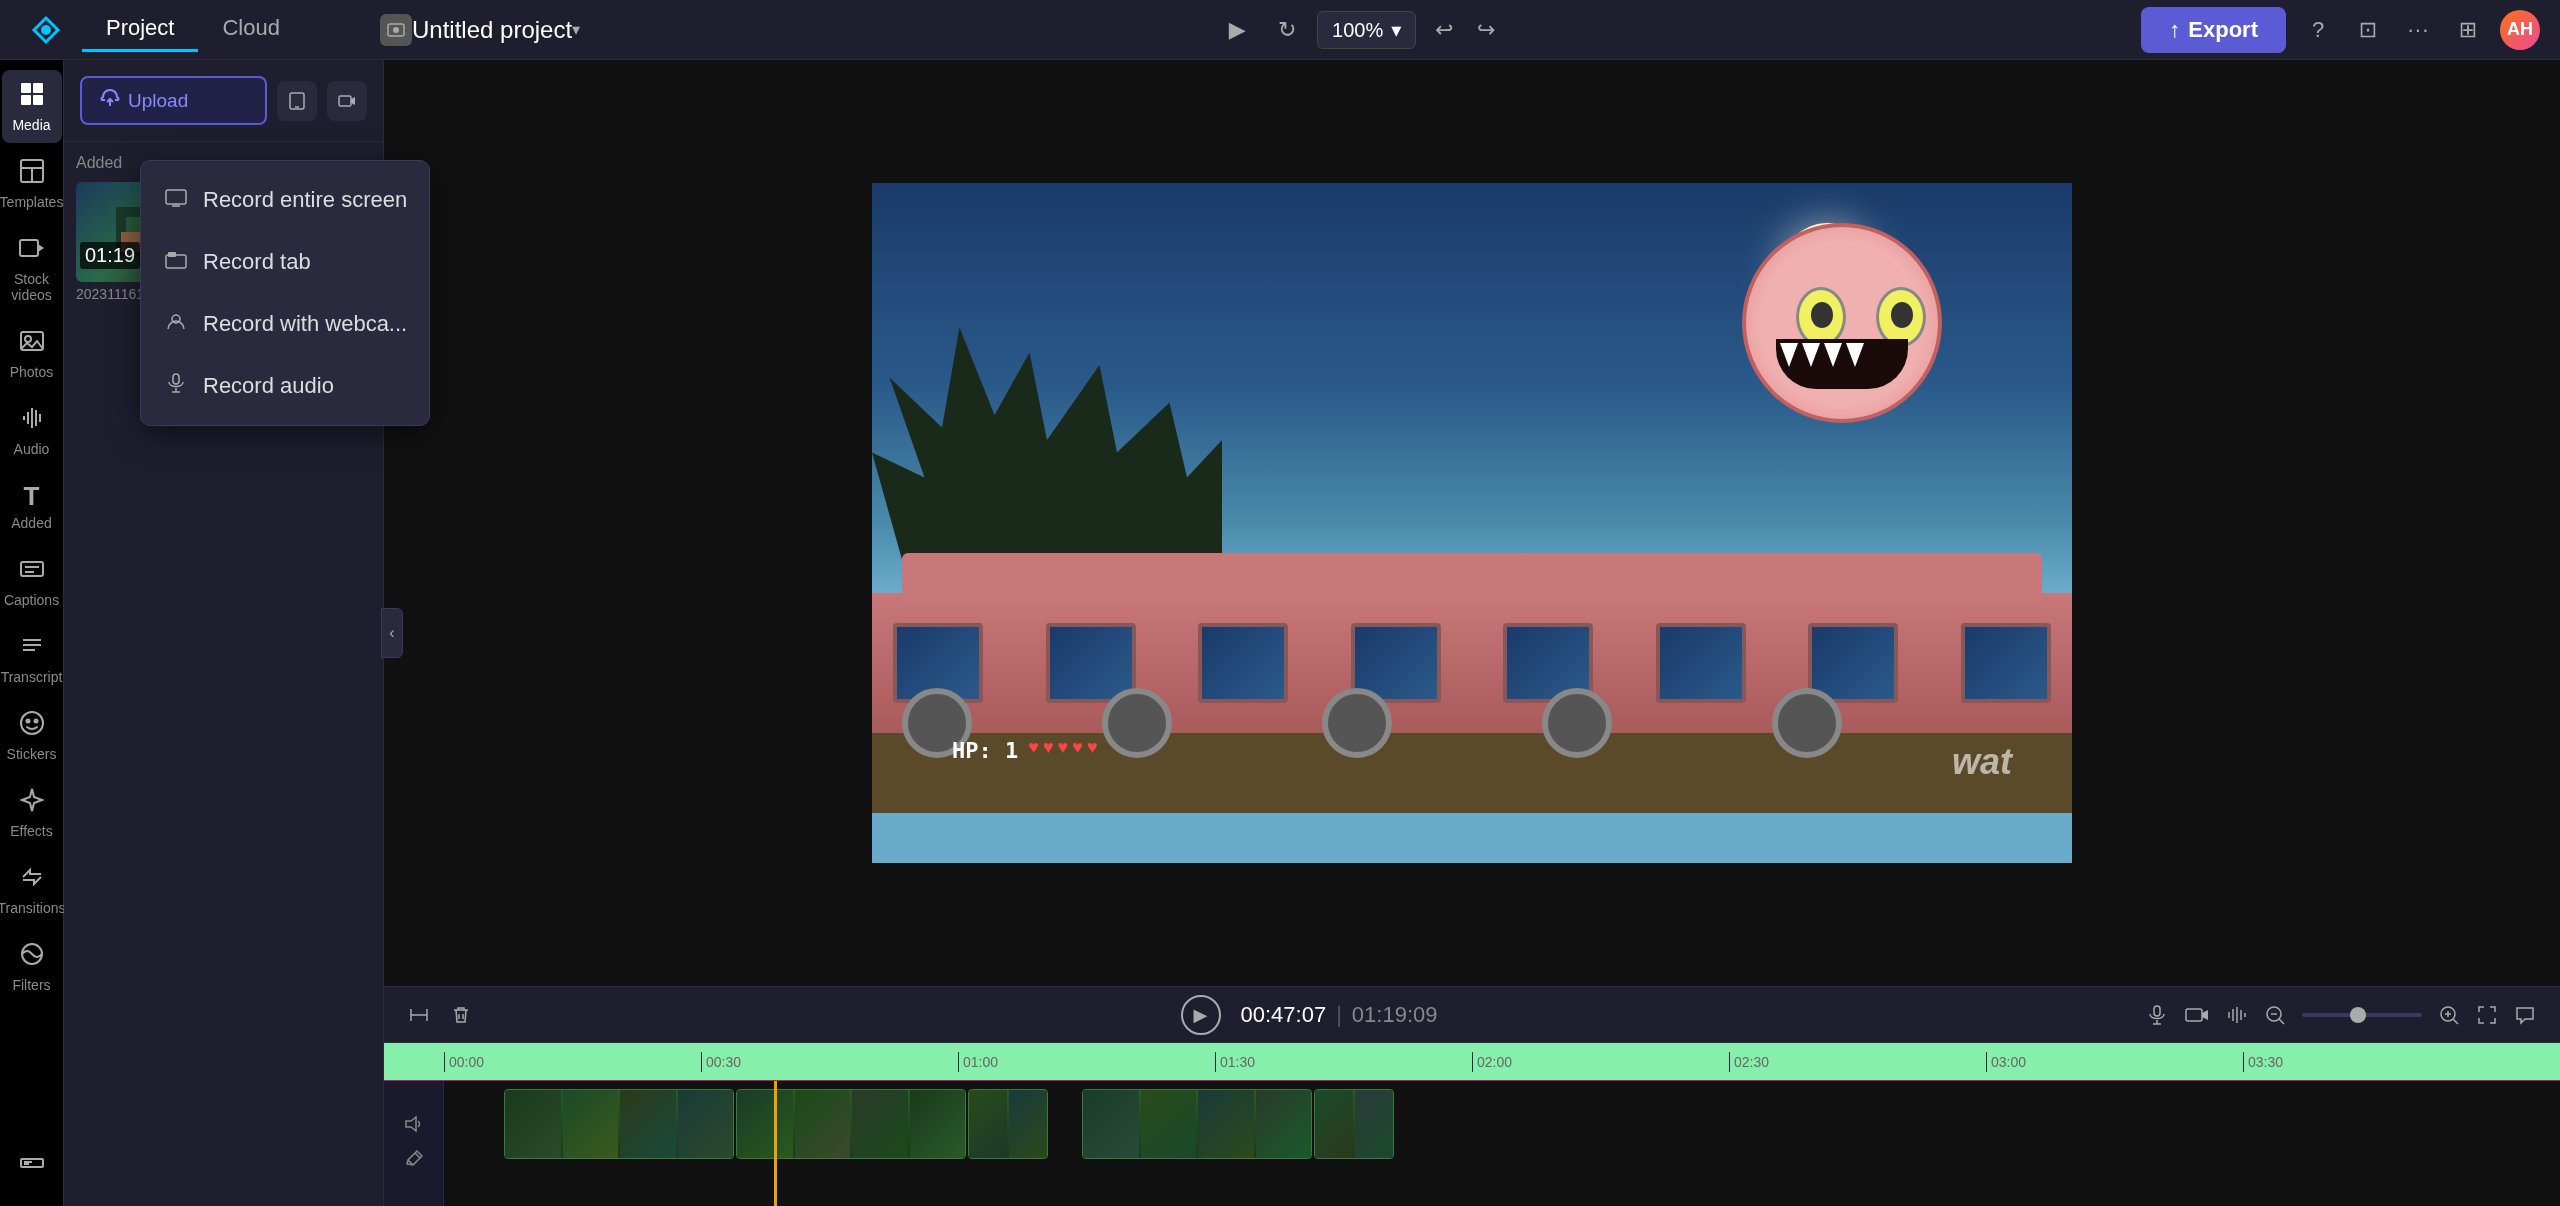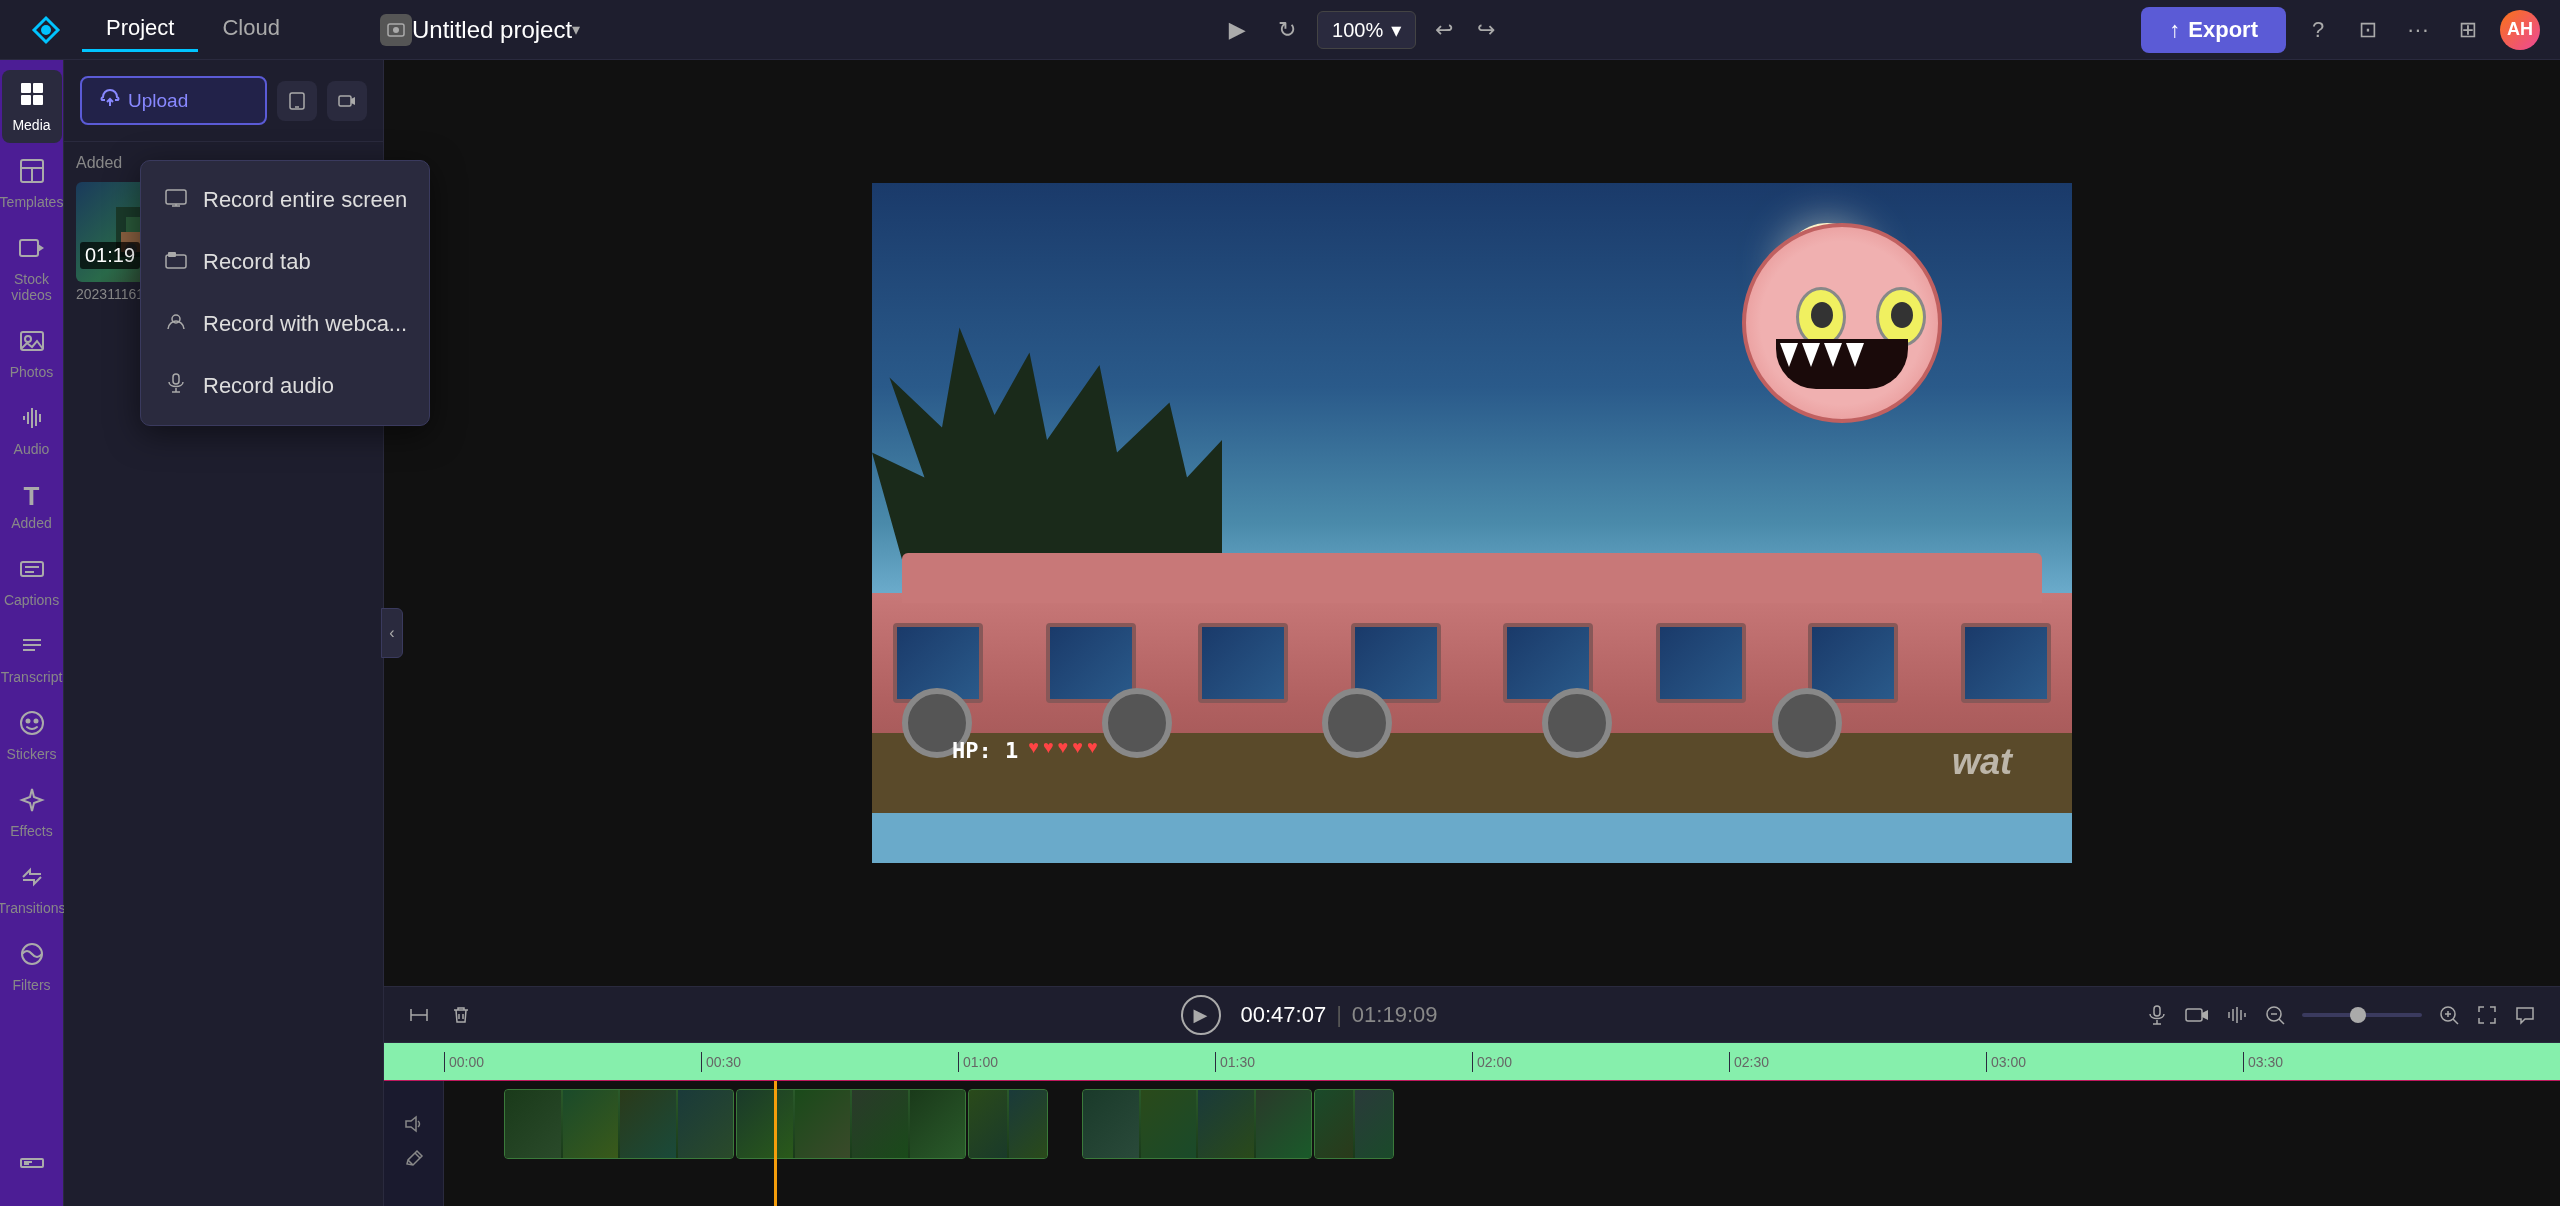--- a/index.html
+++ b/index.html
@@ -161,21 +161,21 @@
     
     .main-layout {
       flex: 1;
       display: flex;
       overflow: hidden;
     }
 
     
     .sidebar-icons {
       width: 64px;
-      background: #4c1d95;
+      background: #000000;
       display: flex;
       flex-direction: column;
       align-items: center;
       padding: 10px 0;
       gap: 4px;
       border-right: 1px solid #2a2a3e;
       flex-shrink: 0;
     }
     .sidebar-item {
       display: flex;

